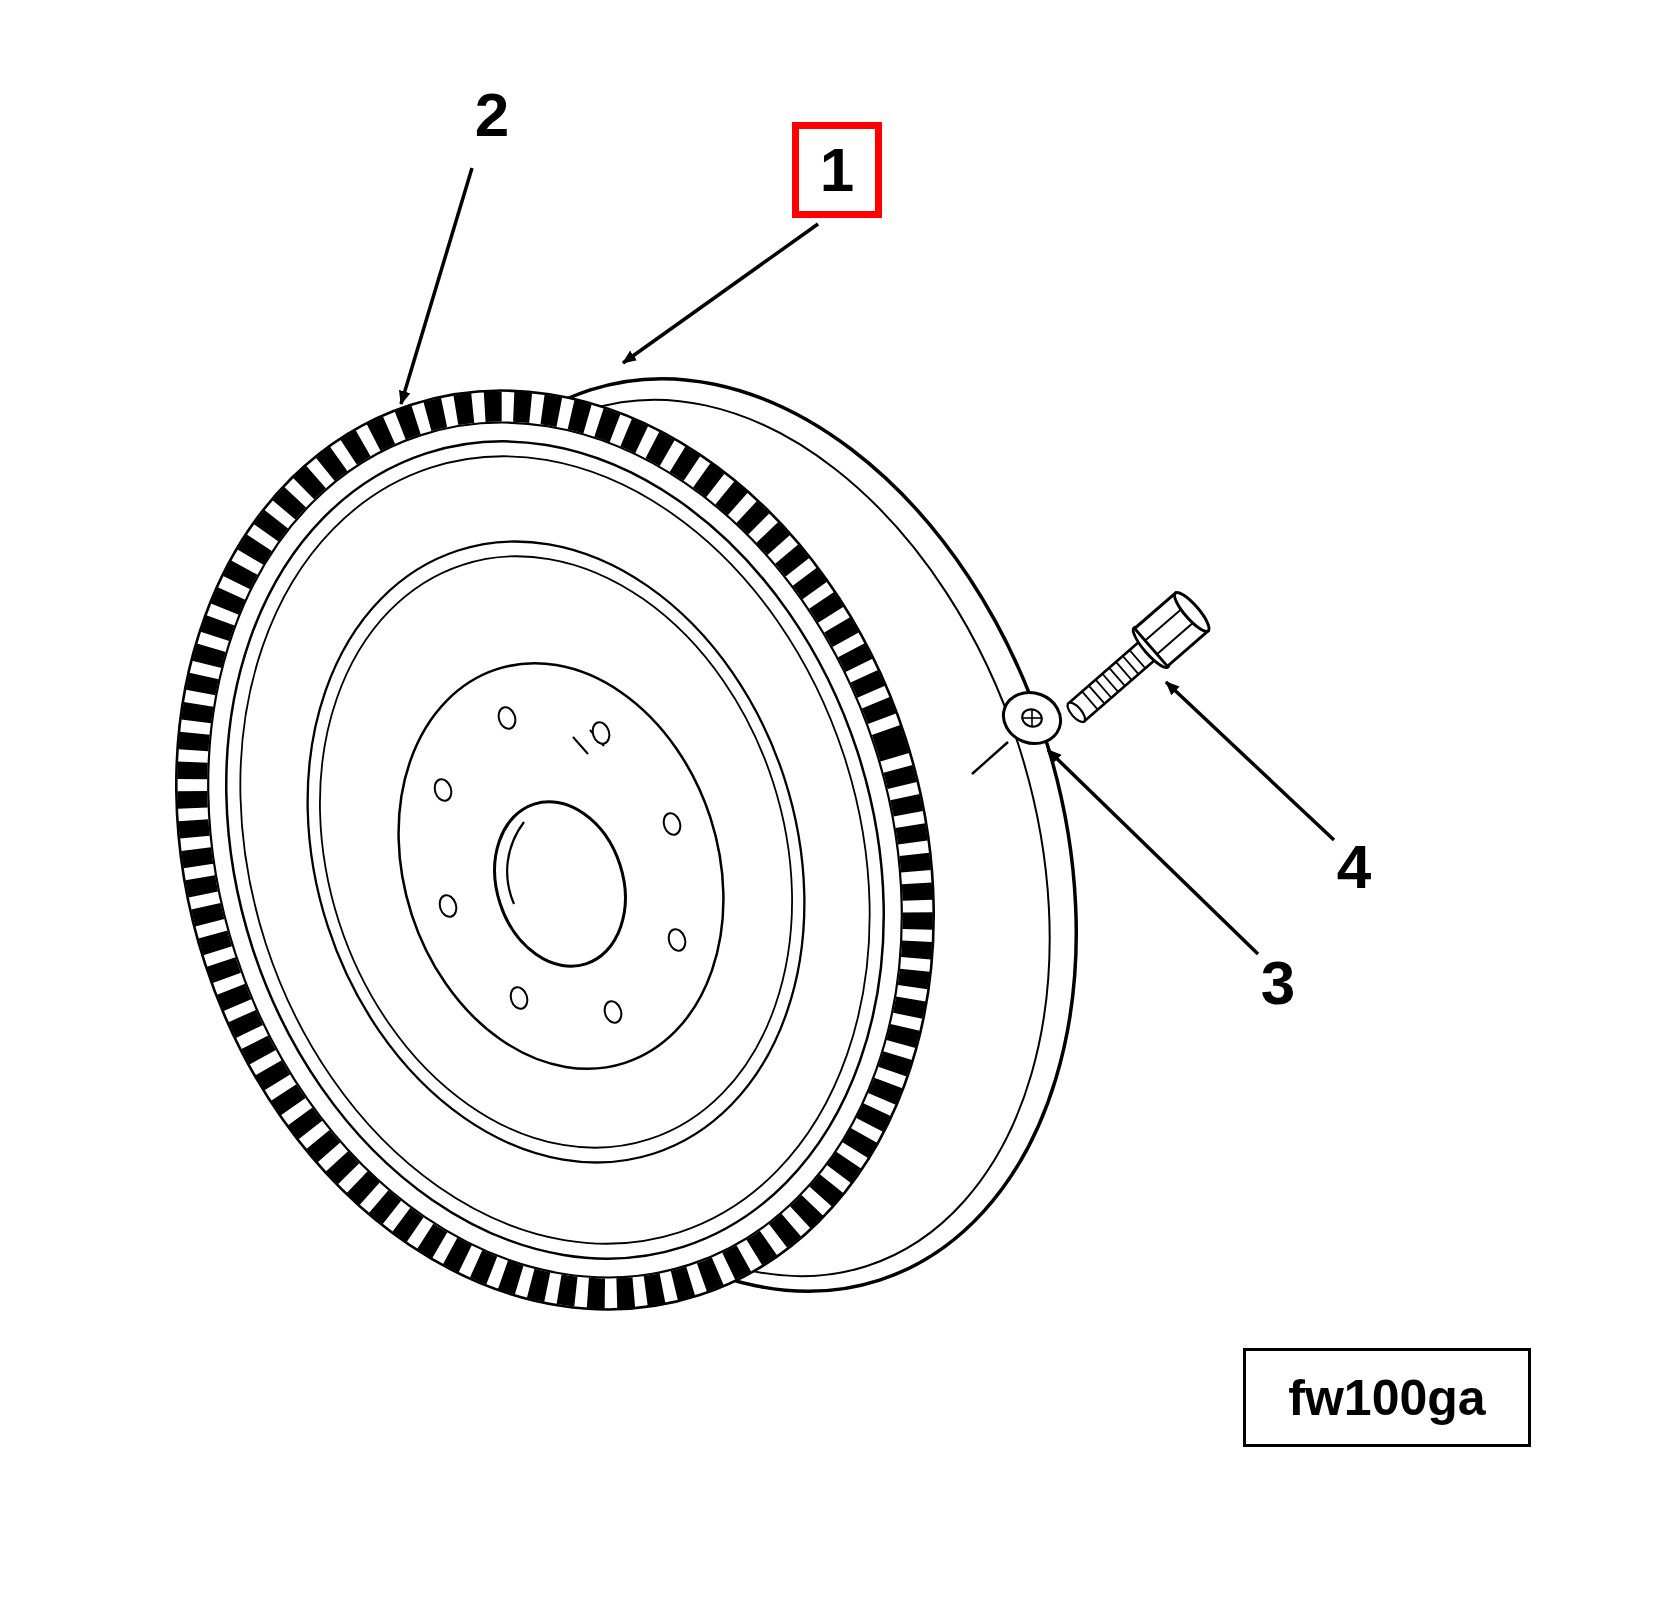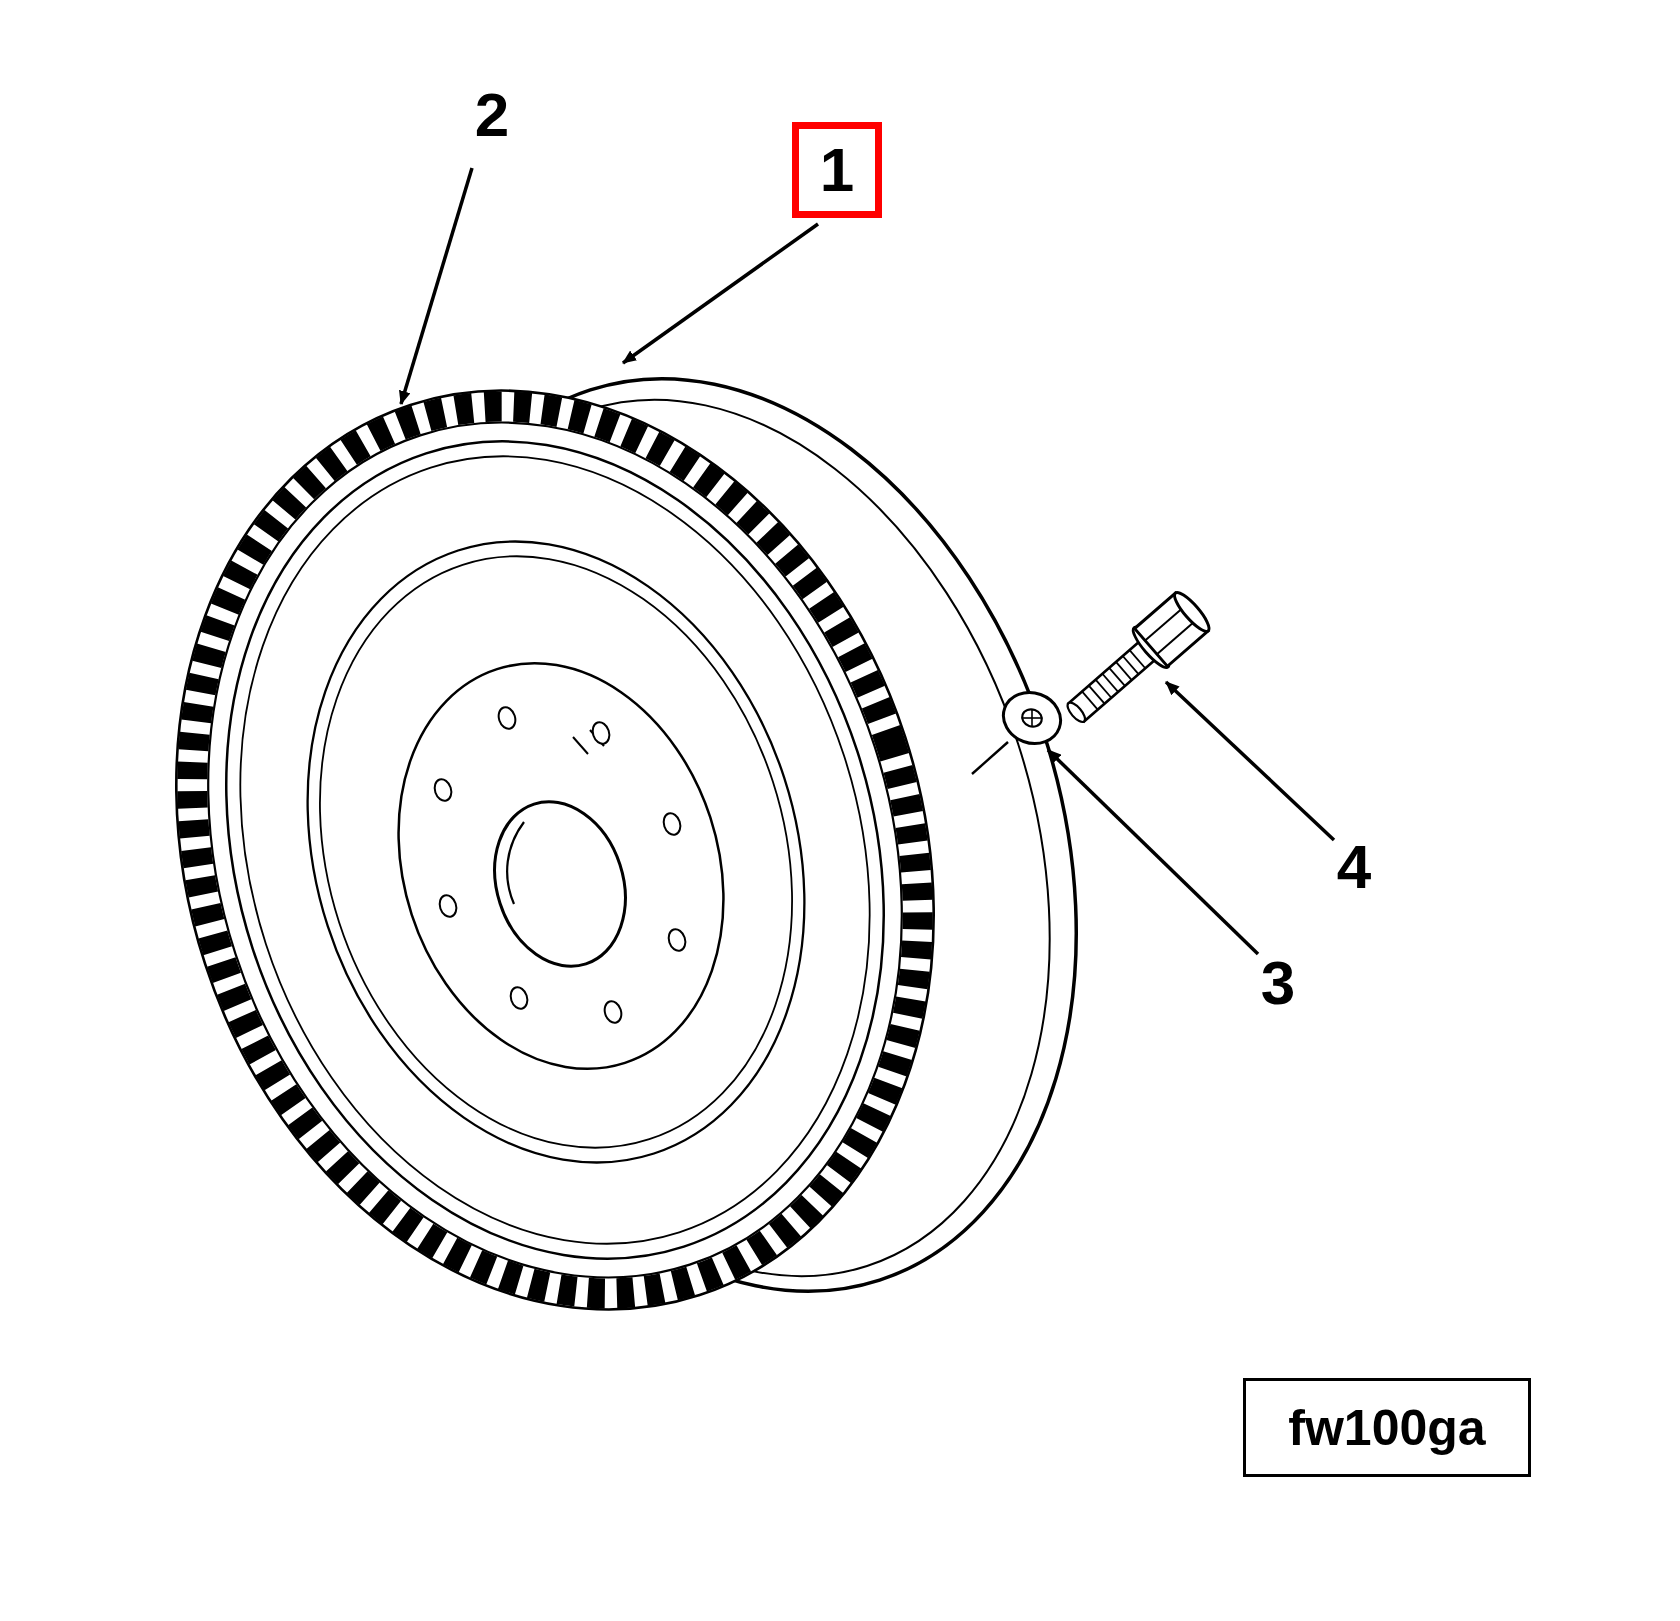--- a/index.html
+++ b/index.html
@@ -49,21 +49,21 @@
     font-weight: bold;
     font-size: 62px;
     line-height: 62px;
     color: var(--line);
   }
   .figure-code-box {
     position: absolute;
     left: 1243px; top: 1348px;
     width: 288px; height: 99px;
     border: 3px solid var(--line);
-    display: flex; align-items: center; justify-content: center; margin-top: 30px;
+    display: flex; align-items: center; justify-content: center;
   }
   .figure-code-box span {
     font-weight: bold;
     font-size: 50px;
     color: var(--line);
   }
 </style>
 </head>
 <body>
 

